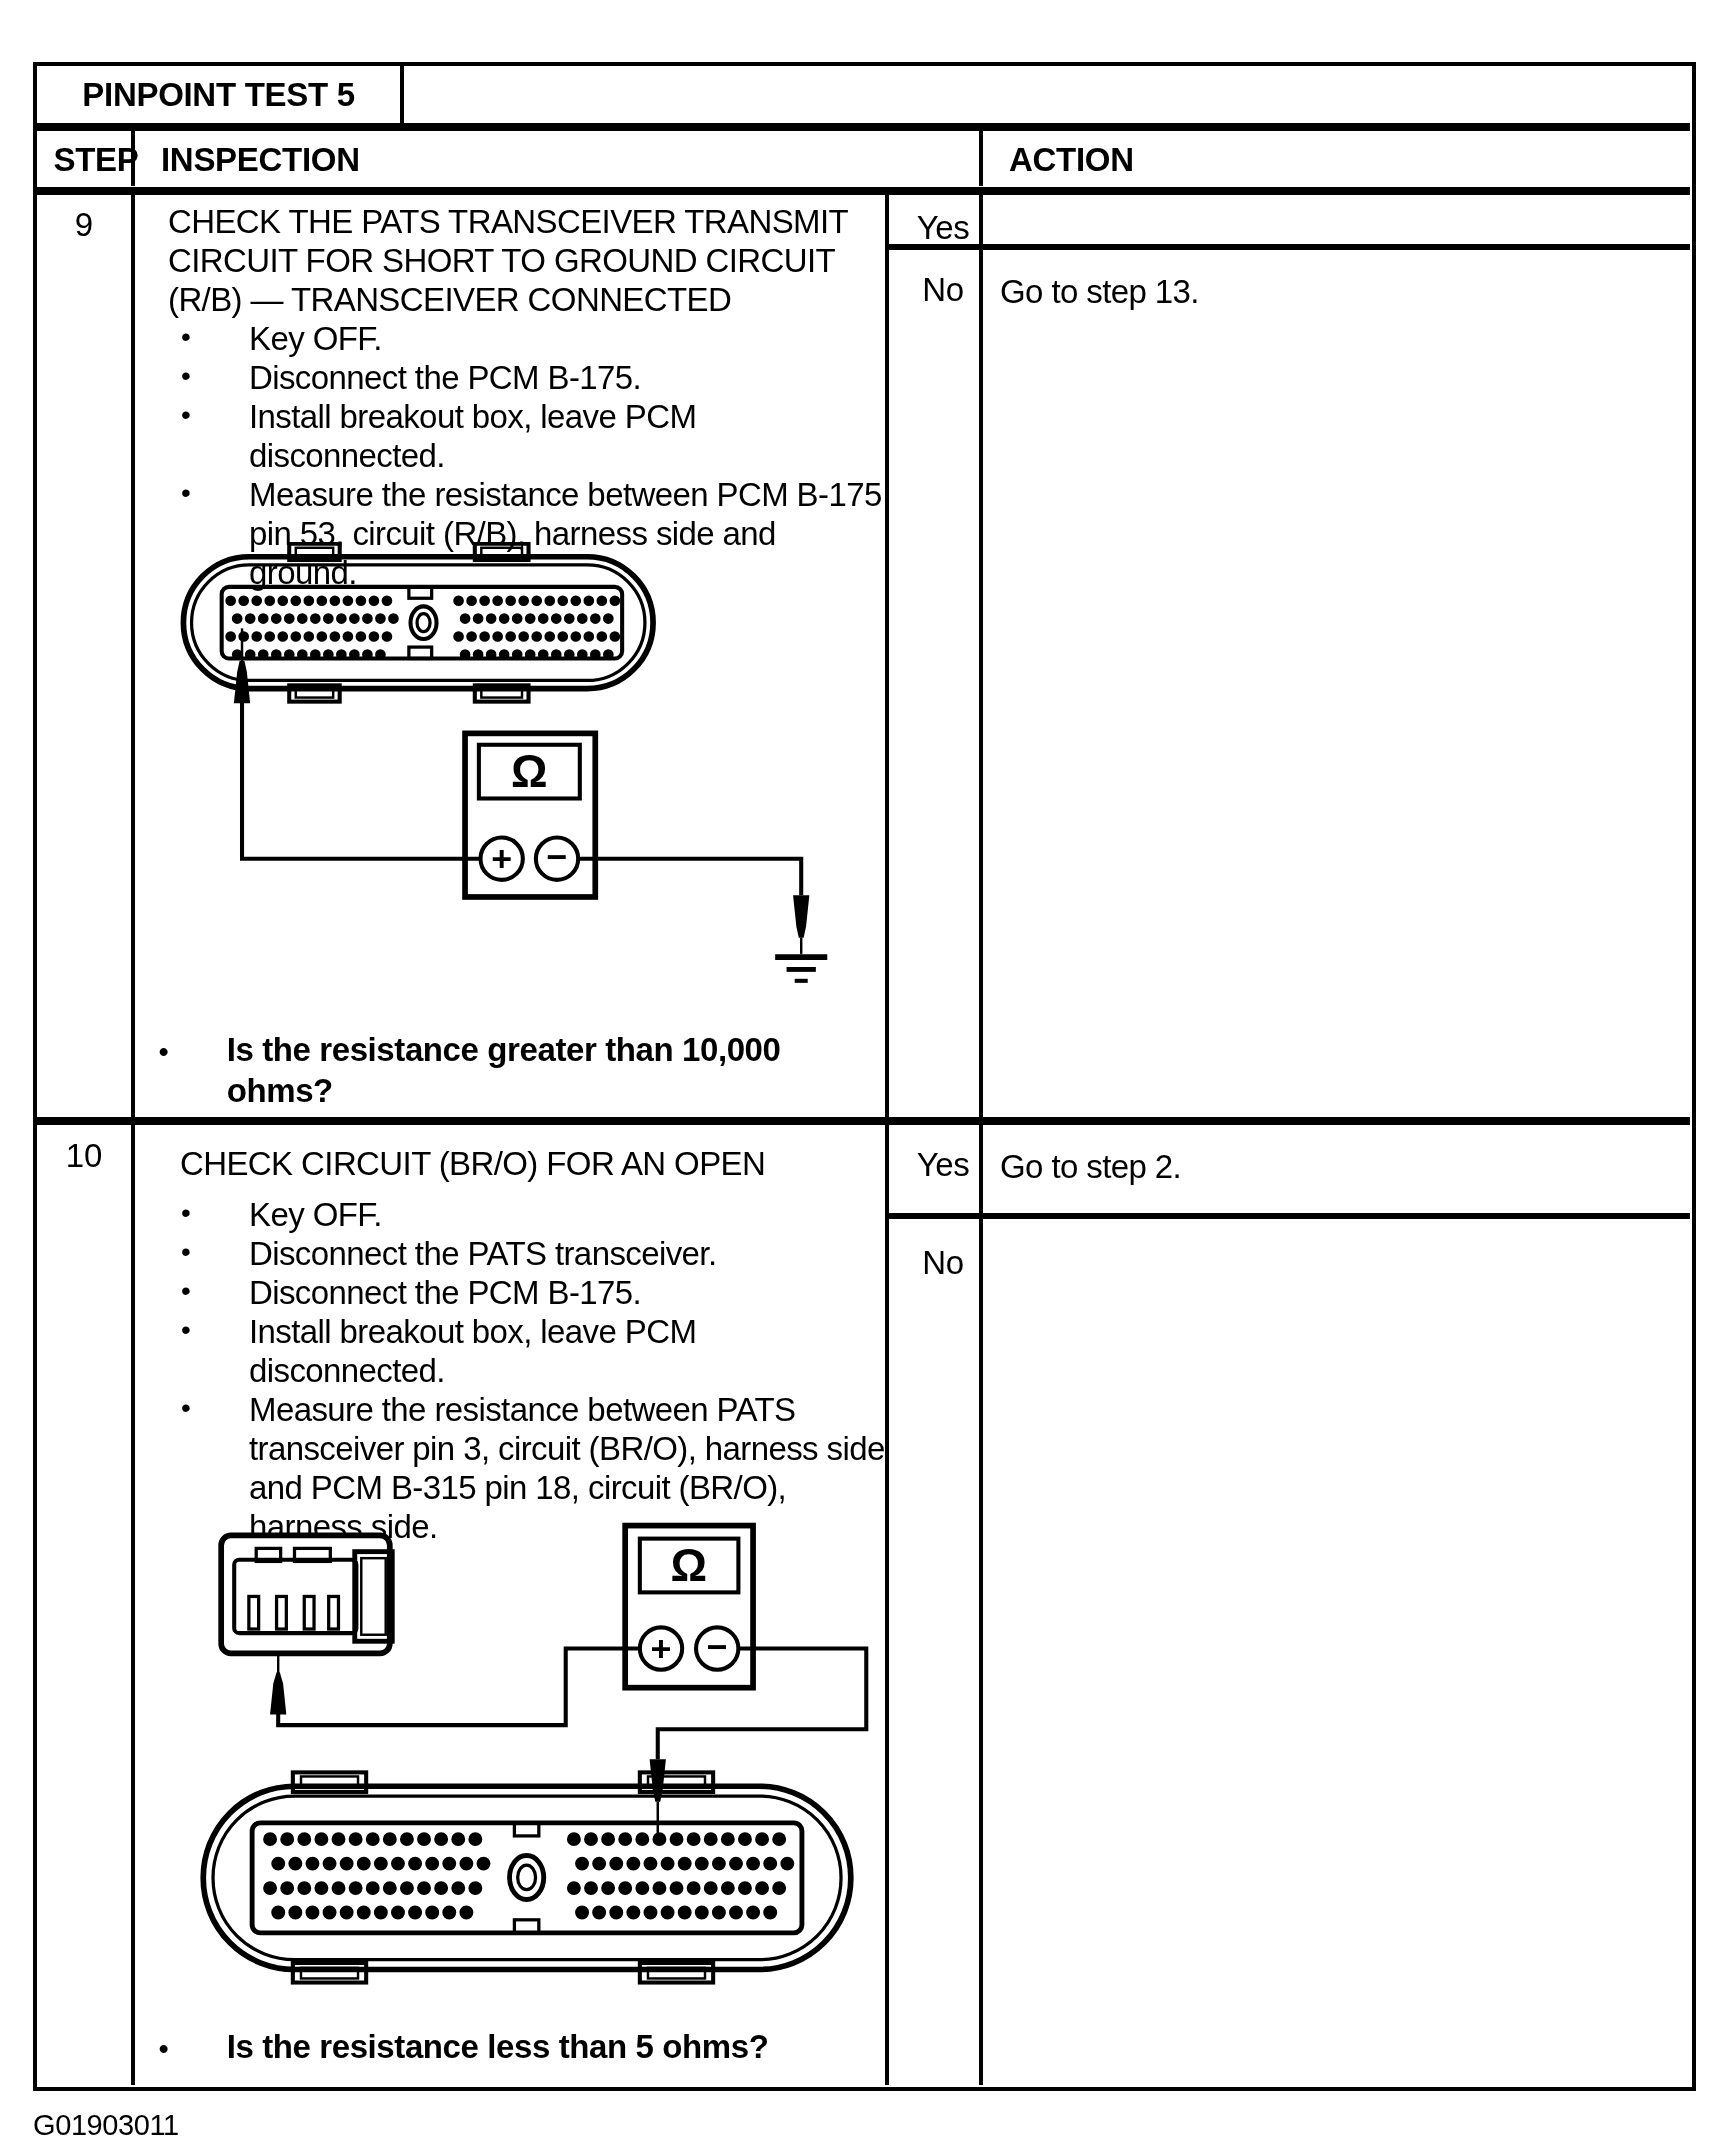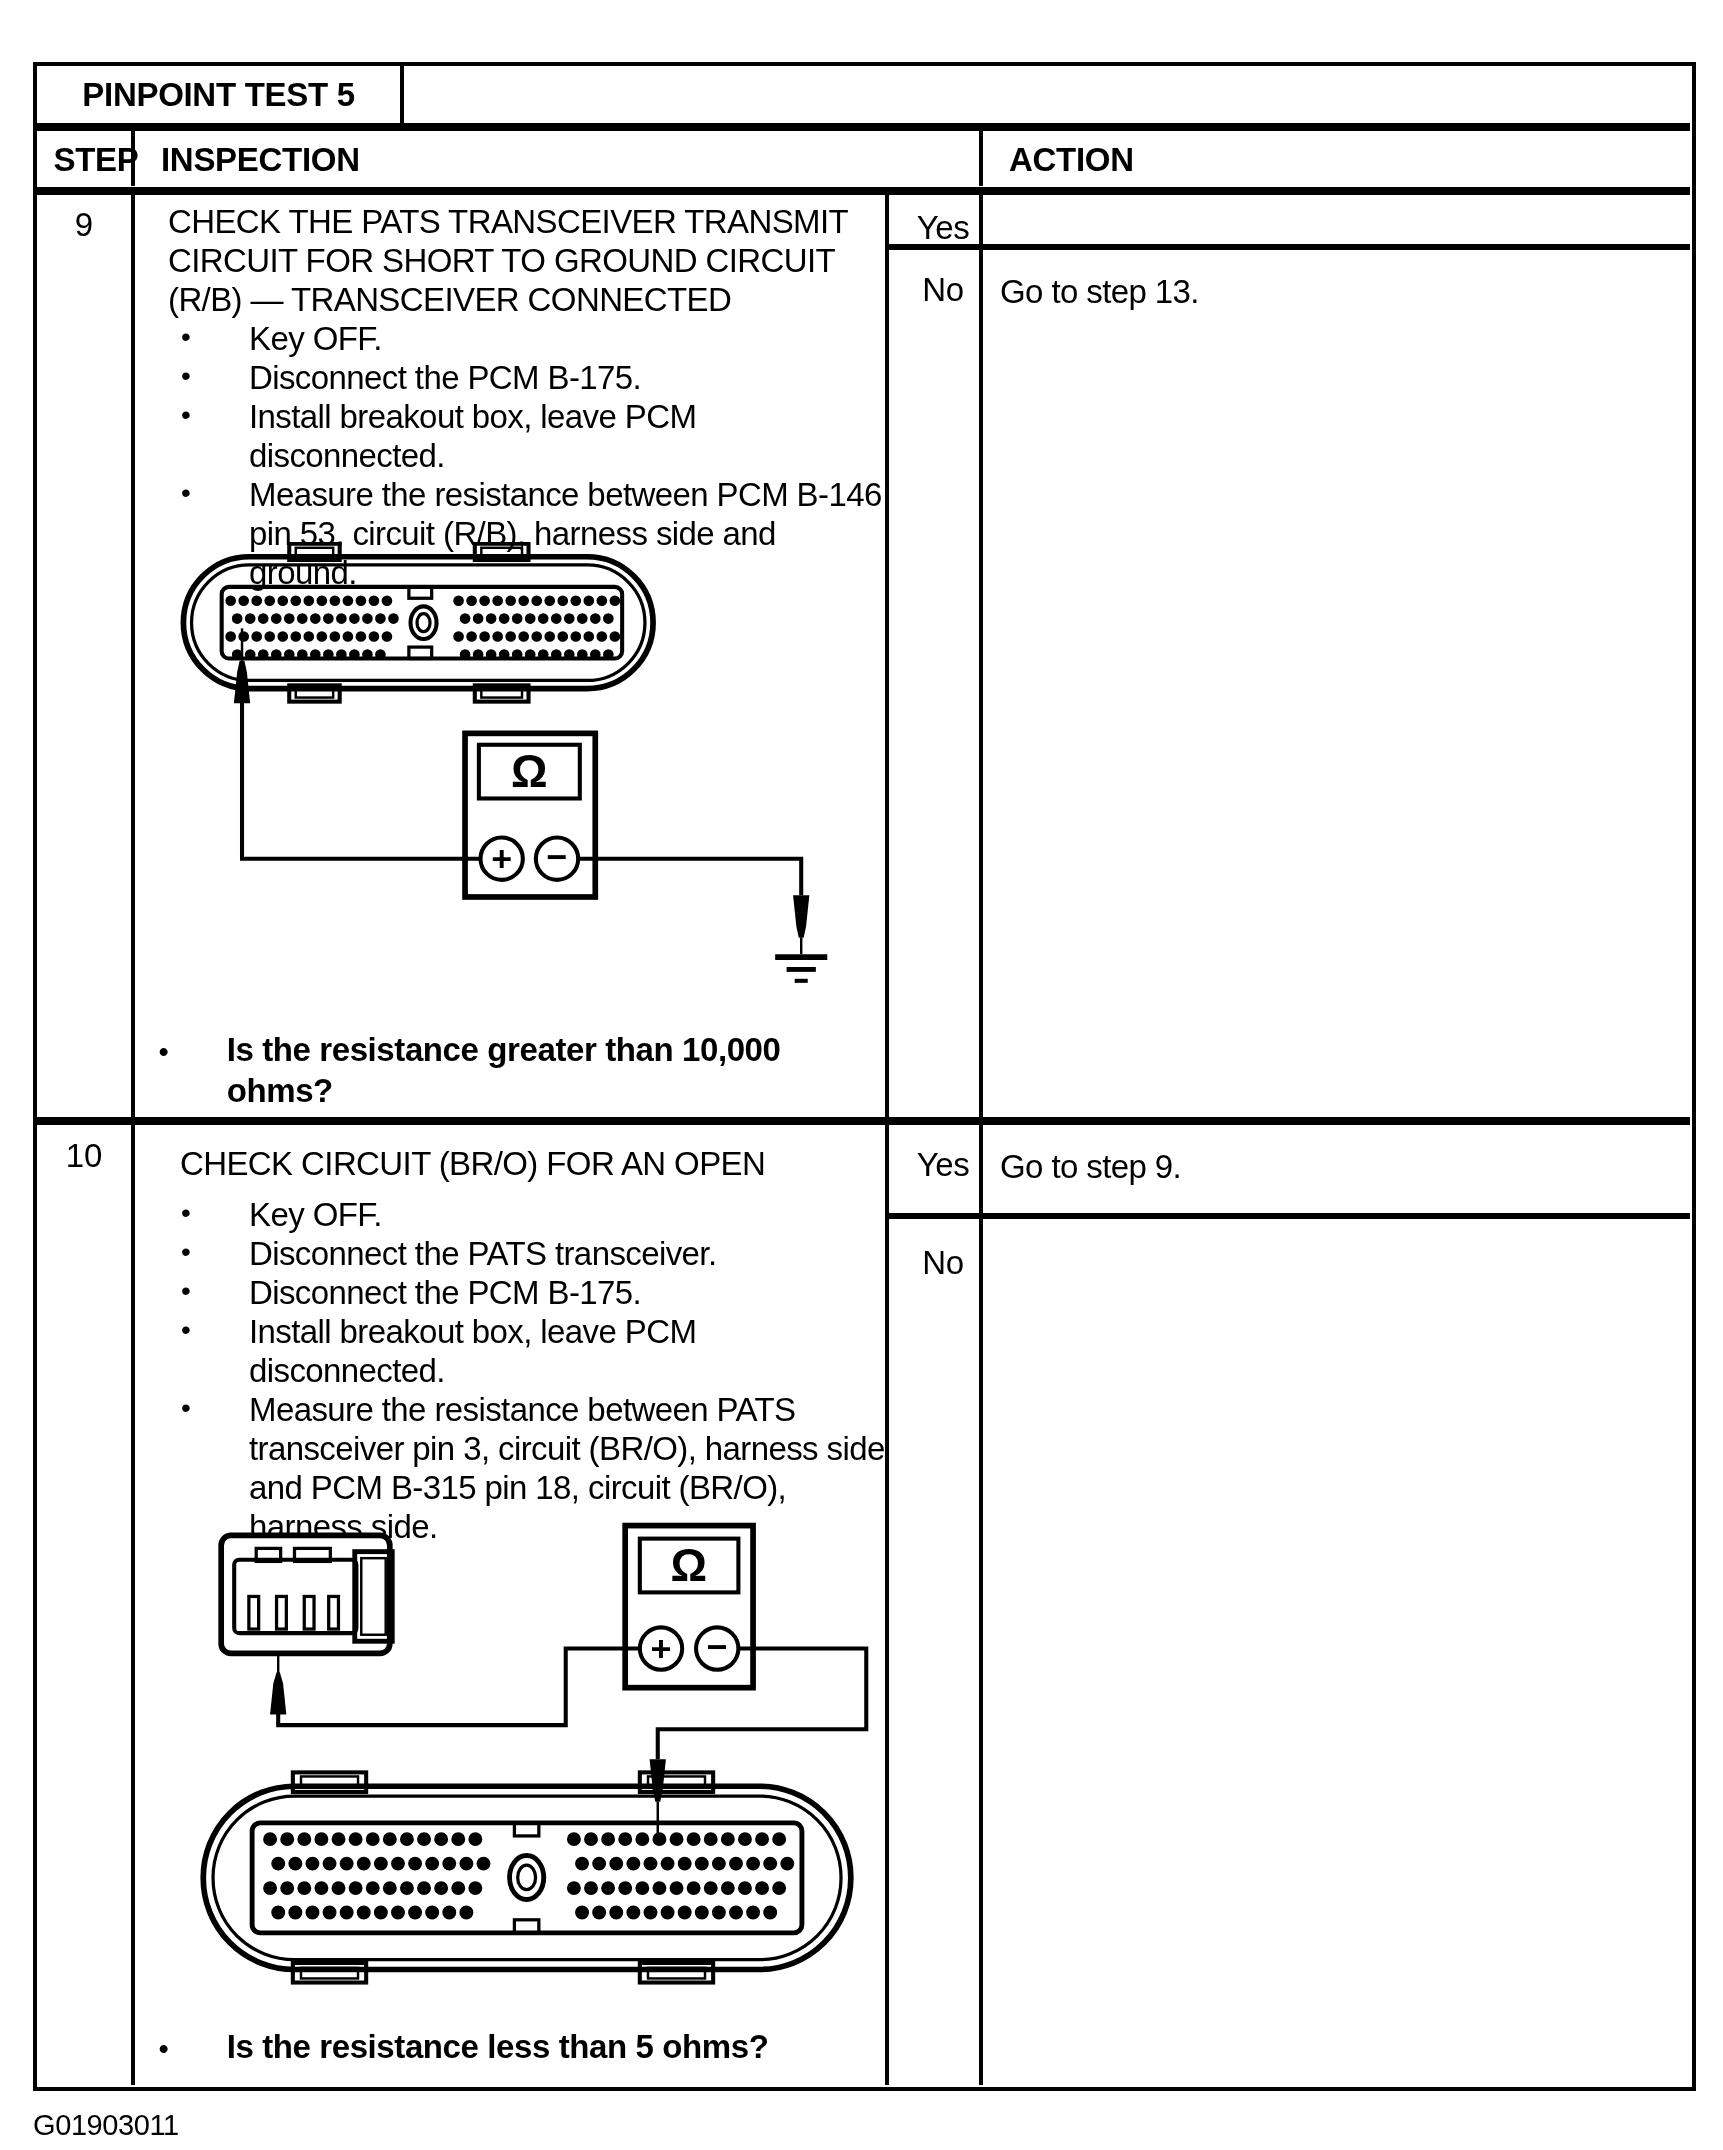--- a/index.html
+++ b/index.html
@@ -64,21 +64,21 @@
 
     <div class="cell num" style="left:0;top:140px">9</div>
 
     <div class="cell" style="left:94px;top:129px;width:753px;height:923px">
       <div class="cell body-txt" style="left:37px;top:6.5px;width:717px">
         <p style="margin:0">CHECK THE PATS TRANSCEIVER TRANSMIT CIRCUIT FOR SHORT TO GROUND CIRCUIT (R/B) — TRANSCEIVER CONNECTED</p>
         <ul class="blts">
           <li><span class="blt">•</span><span>Key OFF.</span></li>
           <li><span class="blt">•</span><span>Disconnect the PCM B-175.</span></li>
           <li><span class="blt">•</span><span>Install breakout box, leave PCM disconnected.</span></li>
-          <li><span class="blt">•</span><span>Measure the resistance between PCM B-146 pin 53, circuit (R/B), harness side and ground.</span></li>
+          <li><span class="blt">•</span><span>Measure the resistance between PCM B-175 pin 53, circuit (R/B), harness side and ground.</span></li>
         </ul>
       </div>
 
       <svg class="fig" style="left:28px;top:347px" width="700" height="456" viewBox="0 0 860 560">
 
         <g>
           <rect class="sw7" x="30" y="18" width="577" height="162" rx="81"></rect>
           <rect class="sw4" x="40" y="28" width="557" height="142" rx="71"></rect>
           <rect class="sw5" x="77" y="55" width="492" height="88" rx="9"></rect>
 
@@ -247,20 +247,20 @@
       </svg>
 
       <div class="q" style="left:14.7px;top:901px;width:700px">
         <span class="blt">•</span>
         <span class="qline">Is the resistance less than 5 ohms?</span>
 
       </div>
     </div>
 
     <div class="cell yn" style="left:848px;top:1080px">Yes</div>
-    <div class="cell act" style="left:963px;top:1080px;width:676px">Go to step 9.</div>
+    <div class="cell act" style="left:963px;top:1080px;width:676px">Go to step 2.</div>
     <div class="cell yn" style="left:848px;top:1178px">No</div>
 
   </div>
 
   <div class="caption">G01903011</div>
 </div>
 
 
 </body></html>

